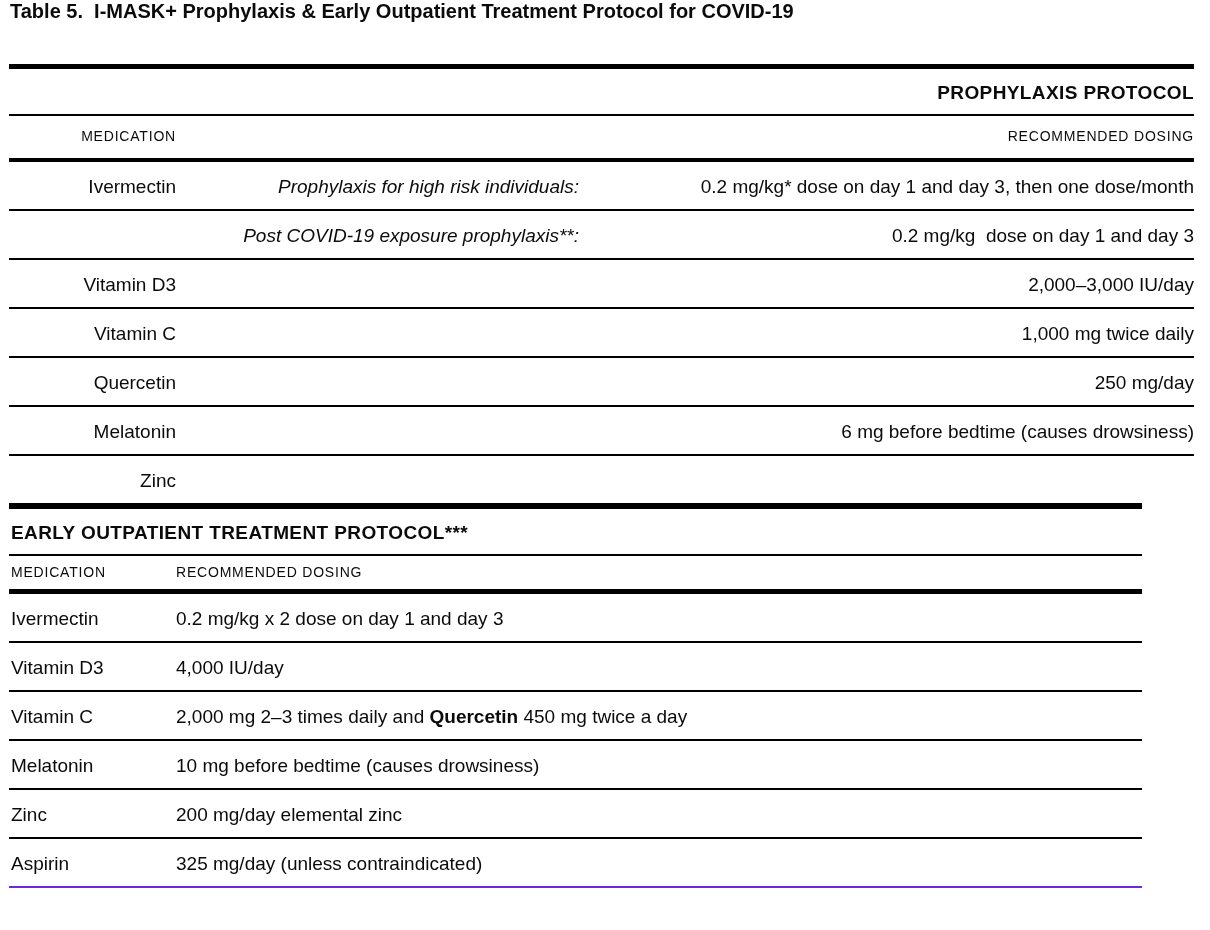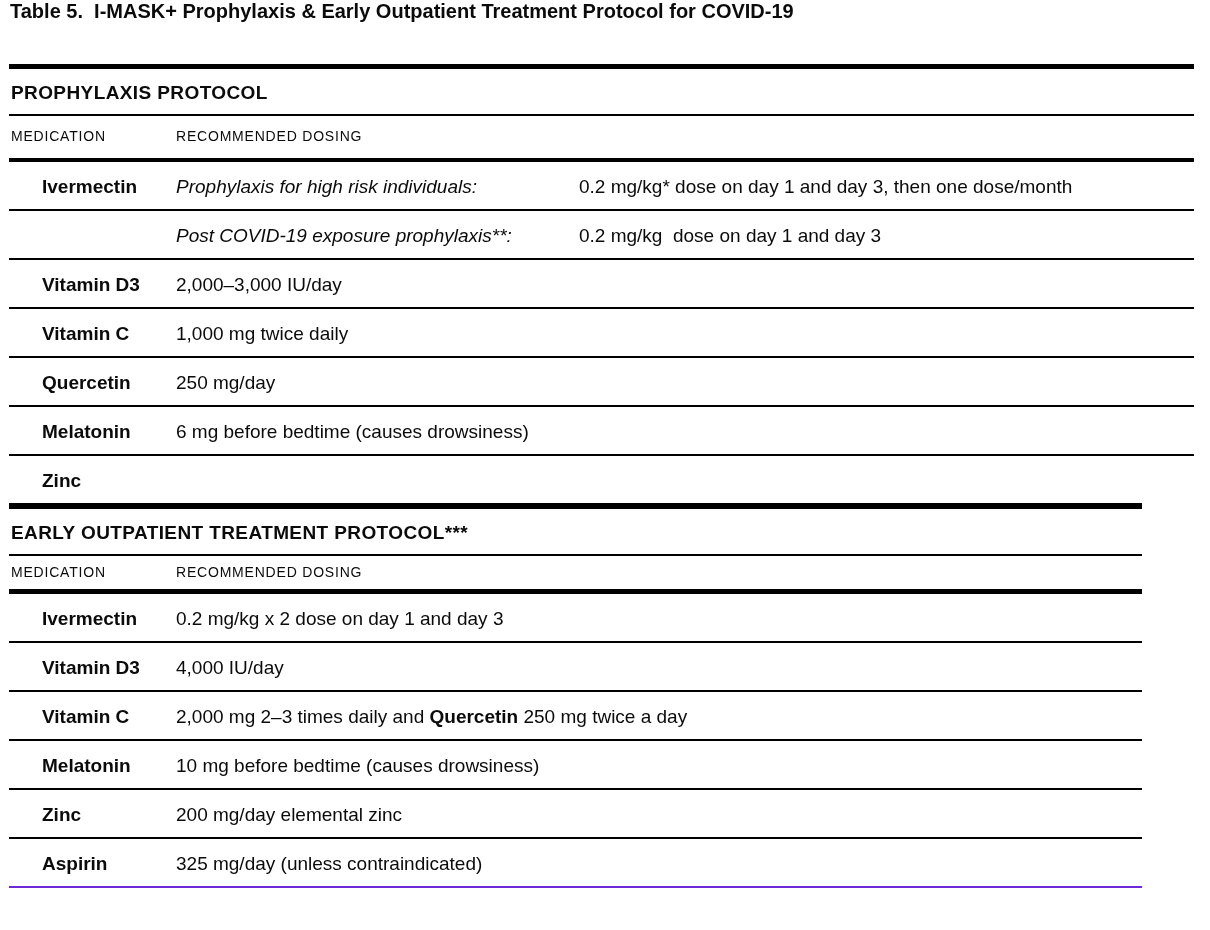--- a/index.html
+++ b/index.html
@@ -24,20 +24,21 @@
     padding-left: 1px;
   }
   
   .tbl {
     box-sizing: border-box;
   }
   .tbl-1 {
     width: 1185px;
     margin-top: 41px;
     border-top: 5px solid #000;
+    text-align: right;
   }
   .tbl-2 {
     width: 1133px;
     border-top: 6px solid #000;
     border-bottom: 2px solid #6d28d9;
   }
   .section-header {
     font-size: 19px;
     font-weight: bold;
     line-height: 23px;
@@ -66,22 +67,21 @@
     font-size: 19px;
     line-height: 23px;
   }
   .row.split {
     grid-template-columns: 165px 403px 1fr;
   }
   .row.last {
     border-bottom: none;
   }
   .med {
-    font-weight: bold;
-    margin-left: 31px;
+    font-weight: normal;
   }
   .dose-label {
     font-style: italic;
   }
   .dose {
     white-space: pre-wrap;
   }
   .bold-inline {
     font-weight: bold;
   }
@@ -154,21 +154,21 @@
       <div class="dose">0.2 mg/kg x 2 dose on day 1 and day 3</div>
     </div>
 
     <div class="row">
       <div class="med">Vitamin D3</div>
       <div class="dose">4,000 IU/day</div>
     </div>
 
     <div class="row">
       <div class="med">Vitamin C</div>
-      <div class="dose"><span>2,000 mg 2–3 times daily and </span><span class="bold-inline">Quercetin</span><span> 250 mg twice a day</span></div>
+      <div class="dose"><span>2,000 mg 2–3 times daily and </span><span class="bold-inline">Quercetin</span><span> 450 mg twice a day</span></div>
     </div>
 
     <div class="row">
       <div class="med">Melatonin</div>
       <div class="dose">10 mg before bedtime (causes drowsiness)</div>
     </div>
 
     <div class="row">
       <div class="med">Zinc</div>
       <div class="dose">200 mg/day elemental zinc</div>

